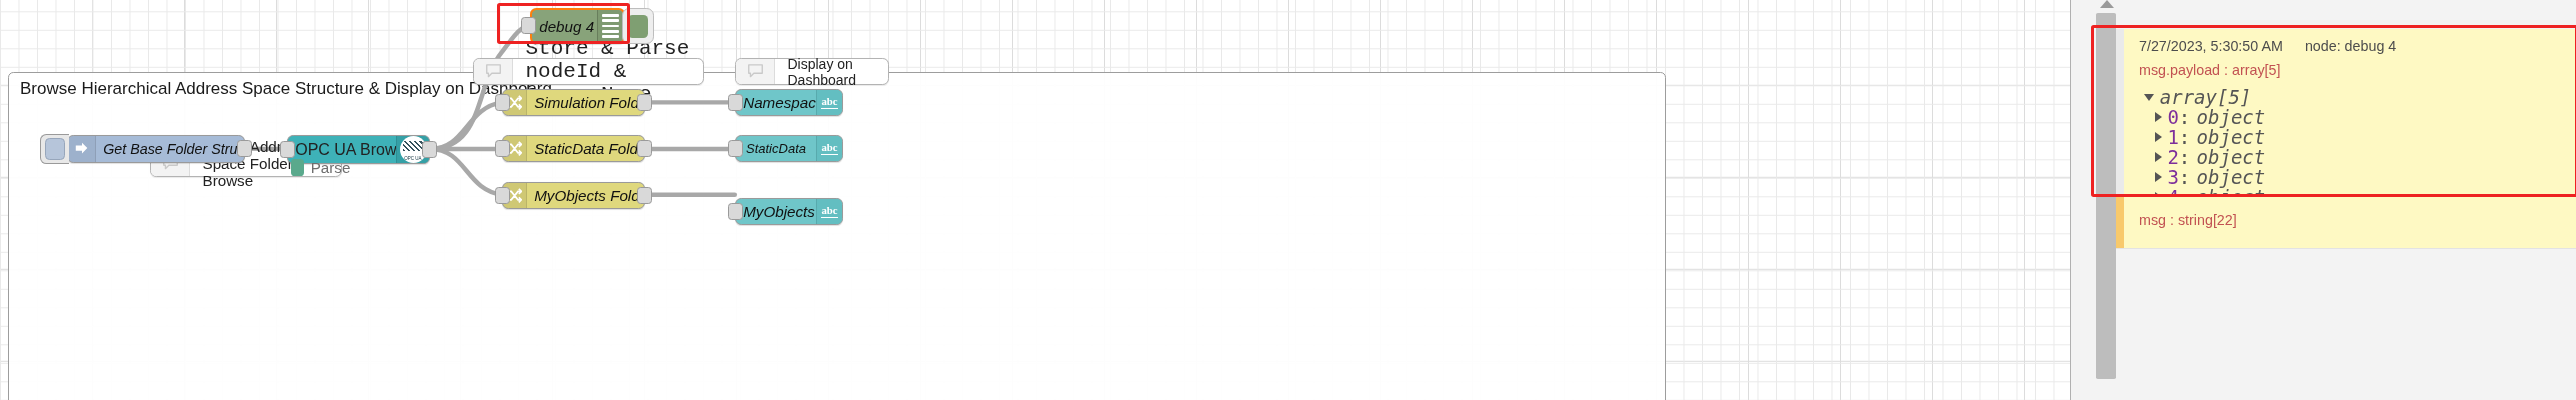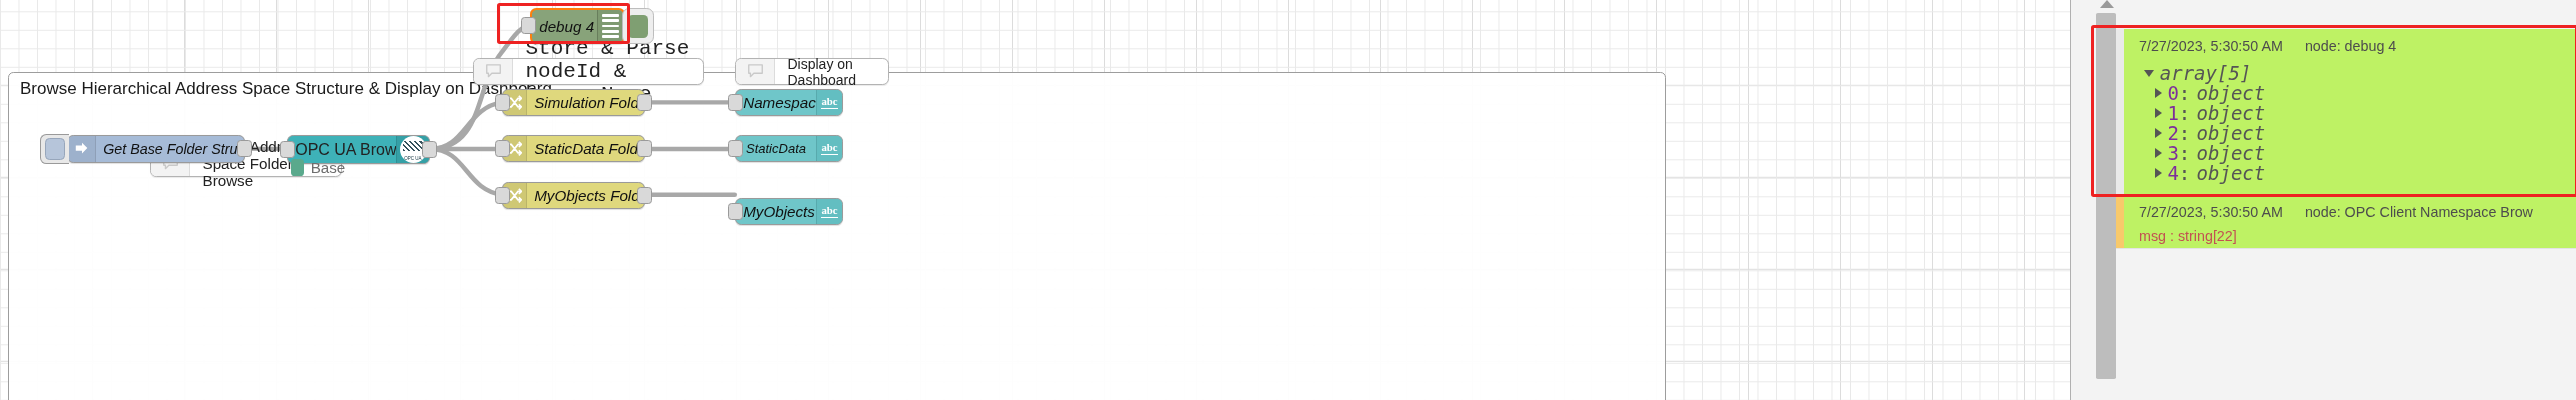--- a/index.html
+++ b/index.html
@@ -149,21 +149,21 @@
     position:absolute;left:25px;top:12.5px;width:20px;height:366px;
     background:#bdbdbd;border-radius:1.8px;
   }
   #sb-scroll-arrow{
     position:absolute;left:29px;top:0px;
     width:0;height:0;border-left:7.2px solid transparent;border-right:7.2px solid transparent;
     border-bottom:8px solid #9a9a9a;
   }
   .dbg-msg{
     position:absolute;left:45px;right:0;
-    background:#bef264;
+    background:#fef9c3;
     box-sizing:border-box;
     border-bottom:0.9px solid #e3e3e3;
     padding:9px 0 9px 23px;
     font-size:14.3px;
   }
   .dbg-msg .accent{
     position:absolute;left:0;top:0;bottom:0;width:8px;background:#eaeaea;
   }
   .dbg-msg .accent.warn{background:#f8c96b;}
   .dbg-head{color:#4d4d4d;font-size:14.3px;white-space:nowrap;}
@@ -260,21 +260,21 @@
         <span style="display:block;width:27px;height:27px;border-radius:50%;background:#fff;position:relative;overflow:hidden;">
           <span style="position:absolute;left:3.6px;top:4.5px;width:20px;height:10.8px;background:
              repeating-linear-gradient(45deg,#12333f 0 1.8px,#ffffff 1.8px 3.6px);opacity:.85;"></span>
           <span style="position:absolute;left:2.7px;bottom:1.8px;right:2.7px;text-align:center;font-size:4.5px;color:#12333f;font-family:'Liberation Sans',sans-serif;">OPC UA</span>
         </span>
       </span>
       <span class="port out"></span>
     </div>
     <div class="status" style="left:291px;top:159px;">
       <span class="dot"></span>
-      <span>Base</span>
+      <span>Parse</span>
     </div>
 
     <div class="node" style="left:530px;top:8px;width:95px;height:36px;background:#88a37a;border:2.7px solid #ff7f0e;">
       <span class="port in" style="left:-10.8px;"></span>
       <span class="label" style="font-size:15.2px;">debug 4</span>
       <span class="icon-cell right" style="flex:0 0 25px;width:25px;background:#7f9a71;border-left:0.9px solid rgba(0,0,0,.18);">
         <span class="bars">
             <b></b>
             <b></b>
             <b></b>
@@ -355,20 +355,21 @@
 
     <div id="sb-scroll-arrow"></div>
     <div id="sb-scrollbar"></div>
 
     <div class="dbg-msg" style="top:29px;height:166px;">
       <span class="accent"></span>
       <div class="dbg-head">
         <span>7/27/2023, 5:30:50 AM</span>
         <span class="nodename">node: debug 4</span>
       </div>
+      <div class="dbg-topic">msg.payload : array[5]</div>
       <div class="dbg-tree">
         <div class="dbg-row root">
           <span class="tri down"></span>
           <span class="k-arr">array[5]</span>
         </div>
         <div class="dbg-row child">
           <span class="tri right"></span>
           <span class="k-idx">0</span>
           <span class="k-colon">:</span>
           <span class="k-type">object</span>
@@ -395,24 +396,20 @@
           <span class="tri right"></span>
           <span class="k-idx">4</span>
           <span class="k-colon">:</span>
           <span class="k-type">object</span>
         </div>
       </div>
     </div>
 
     <div class="dbg-msg" style="top:195px;height:54px;overflow:hidden;">
       <span class="accent warn"></span>
-      <div class="dbg-head">
-        <span>7/27/2023, 5:30:50 AM</span>
-        <span class="nodename">node: OPC Client Namespace Brow</span>
-      </div>
       <div class="dbg-topic">msg : string[22]</div>
     </div>
 
     <div class="annot" style="left:20px;top:25px;width:487px;height:172px;"></div>
   </div>
 
 </div>
 
 
 </body></html>

